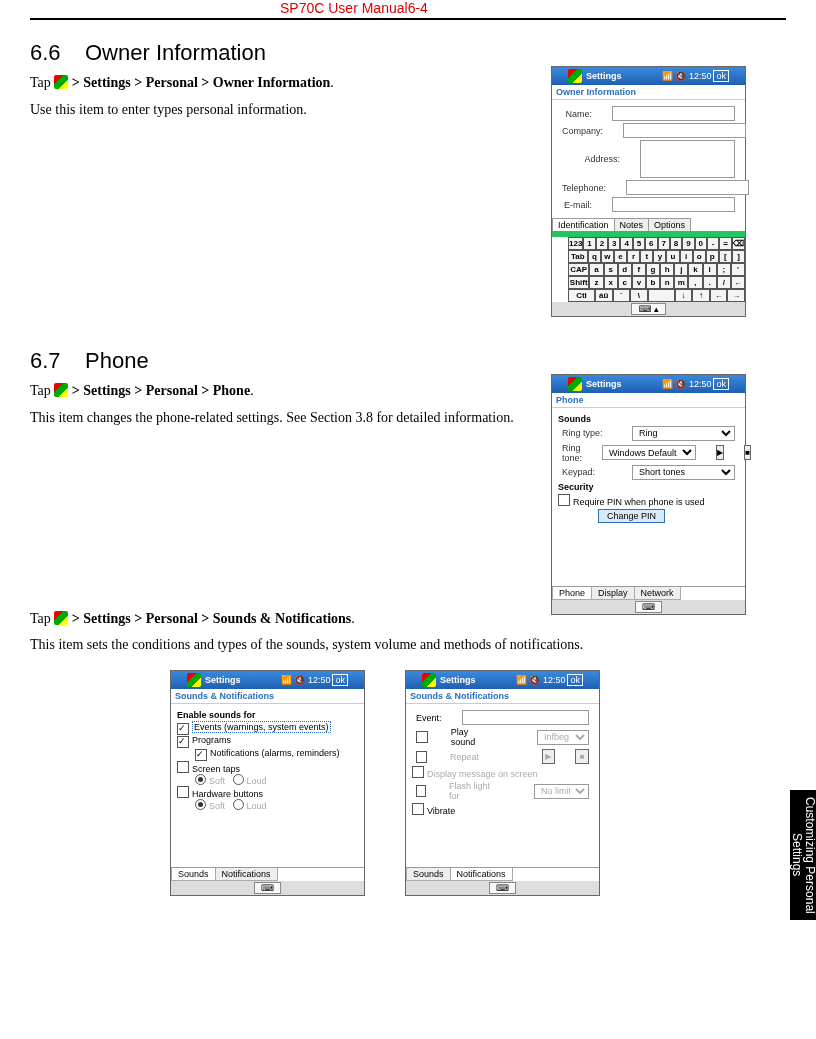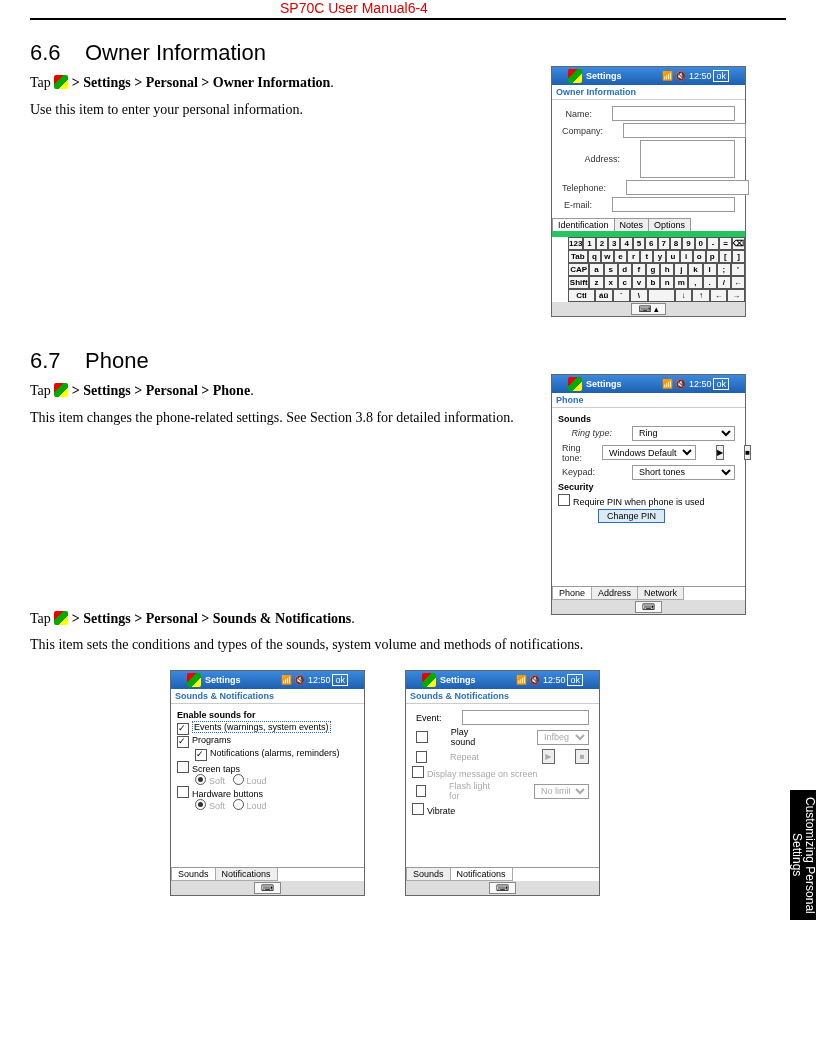--- a/index.html
+++ b/index.html
@@ -190,21 +190,21 @@
     <span>6-4</span>
   </div>
 
   <h2 class="section-title">
     <span class="section-number">6.6</span><span>Owner Information</span>
   </h2>
   <div style="position:relative;">
     <p class="tap-line body">
       <span>Tap </span><span class="start-icon"></span><b> &gt; Settings &gt; Personal &gt; Owner Information</b>.
     </p>
-    <p class="body">Use this item to enter your personal information.</p>
+    <p class="body">Use this item to enter types personal information.</p>
 
     <div class="pda float-right" style="top:-8px;">
       <div class="title-bar">
         <span class="start-icon"></span>
         <span class="ti">Settings</span>
         <span class="st">
             <span>📶</span>
             <span>🔇</span>
             <span>12:50</span>
             <span style="border:1px solid #fff;padding:0 2px;">ok</span>
@@ -335,40 +335,40 @@
             <span>📶</span>
             <span>🔇</span>
             <span>12:50</span>
             <span style="border:1px solid #fff;padding:0 2px;">ok</span>
           </span>
       </div>
       <div class="sub-bar">Phone</div>
       <div class="content" style="min-height:170px;">
         <div class="section-lbl">Sounds</div>
         <div class="row">
-            <span class="lbl" style="text-align:right;width:50px;font-style:italic;">Ring type:</span>
+            <span class="lbl" style="text-align:left;width:50px;">Ring type:</span>
             <select class="sel"><option>Ring</option></select>
           </div>
         <div class="row">
             <span class="lbl" style="text-align:left;width:50px;">Ring tone:</span>
             <select class="sel" style="flex:1;"><option>Windows Default</option></select>
             <span class="btn-sm">▶</span>
             <span class="btn-sm">■</span>
           </div>
         <div class="row">
             <span class="lbl" style="text-align:left;width:50px;">Keypad:</span>
             <select class="sel"><option>Short tones</option></select>
           </div>
         <div class="section-lbl">Security</div>
         <div><span class="chk"></span><span>Require PIN when phone is used</span></div>
         <div class="chg-btn">Change PIN</div>
       </div>
       <div class="bottom-tabs">
         <span class="tab active">Phone</span>
-        <span class="tab">Address</span>
+        <span class="tab">Display</span>
         <span class="tab">Network</span>
       </div>
       <div class="kb-bar">
           <span>⌨</span>
         </div>
     </div>
   </div>
 
   <div style="height:170px;"></div>
 

